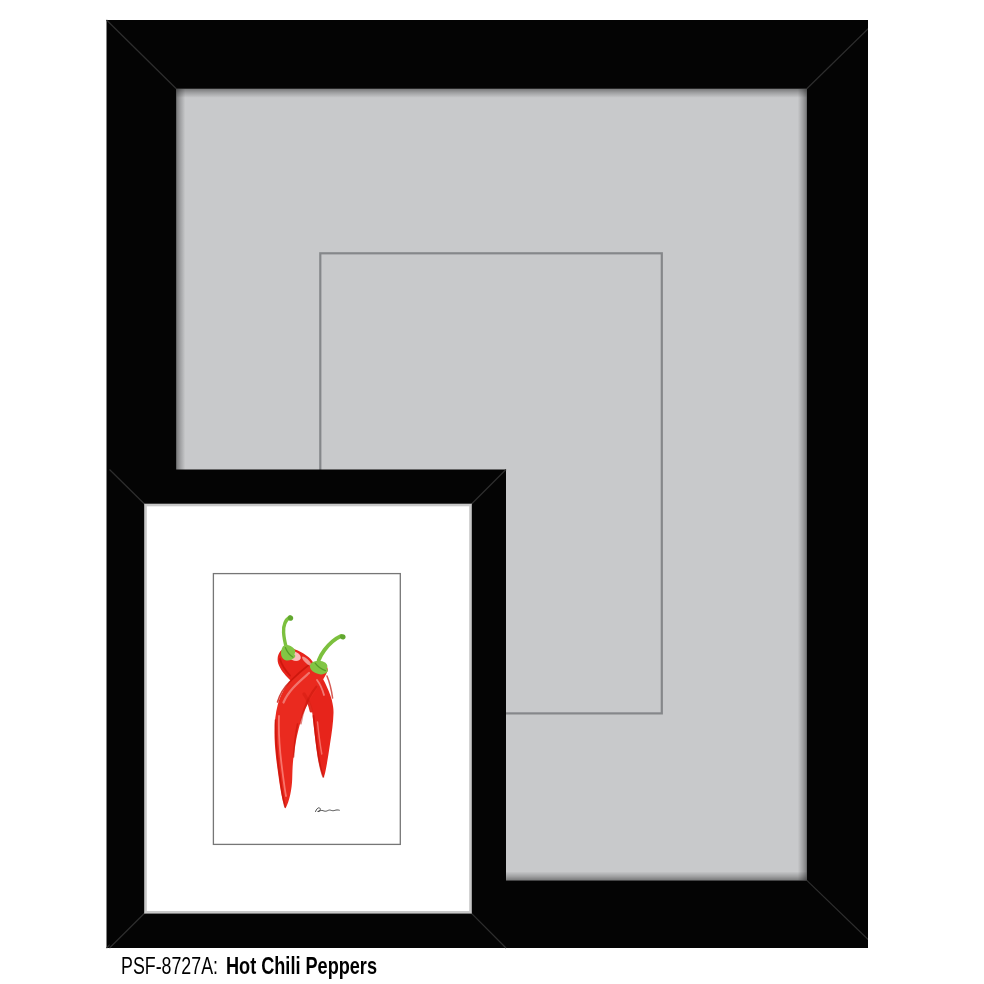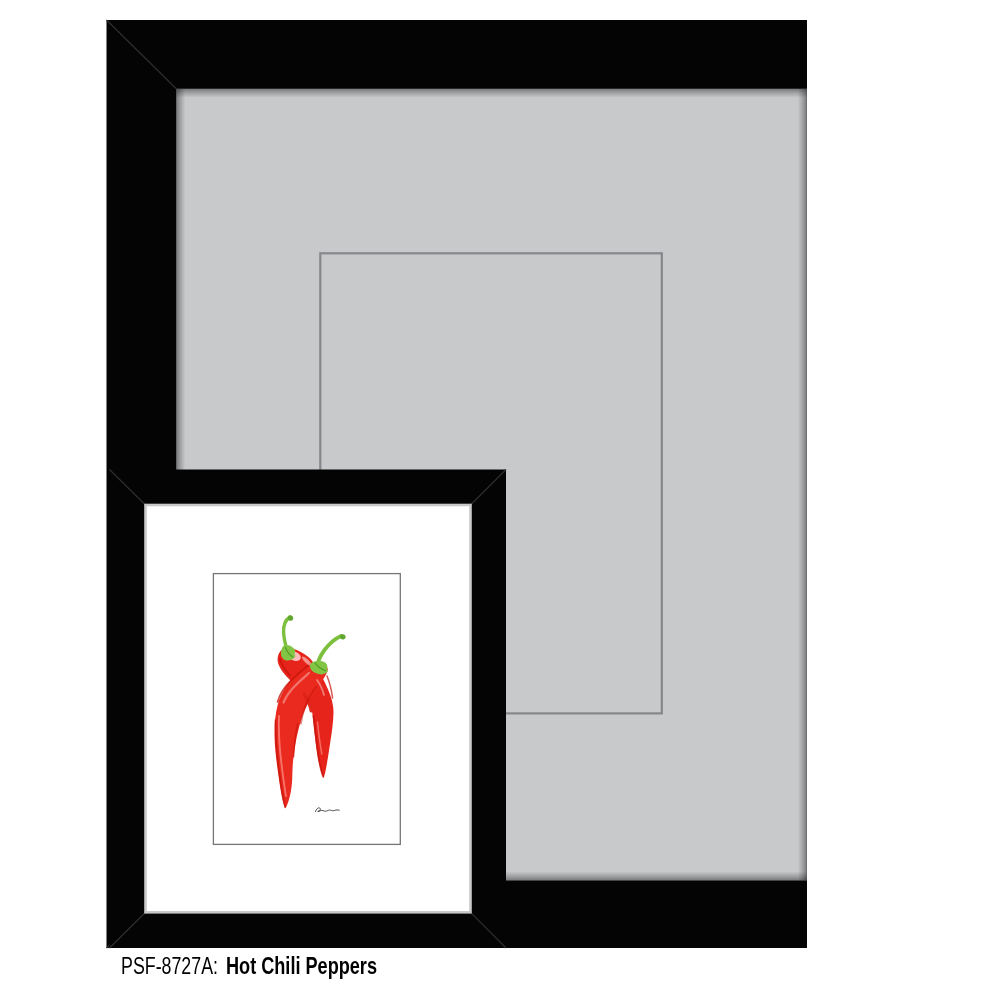--- a/index.html
+++ b/index.html
@@ -1,16 +1,16 @@
 <!DOCTYPE html>
 <html><head>
 <meta charset="utf-8">
 <style>
   html,body{margin:0;padding:0;background:#ffffff;}
-  #stage{position:relative;width:807px;height:984px;background:#fde047;overflow:hidden;}
+  #stage{position:relative;width:868px;height:984px;background:#fde047;overflow:hidden;}
   svg{display:block;}
 </style>
 </head>
 <body>
 <div id="stage">
 <svg width="984" height="984" viewBox="0 0 984 984">
   <defs>
     <linearGradient id="bevT" x1="0" y1="0" x2="0" y2="1">
       <stop offset="0" stop-color="#000000" stop-opacity="0.40"></stop>
       <stop offset="0.45" stop-color="#000000" stop-opacity="0.20"></stop>

